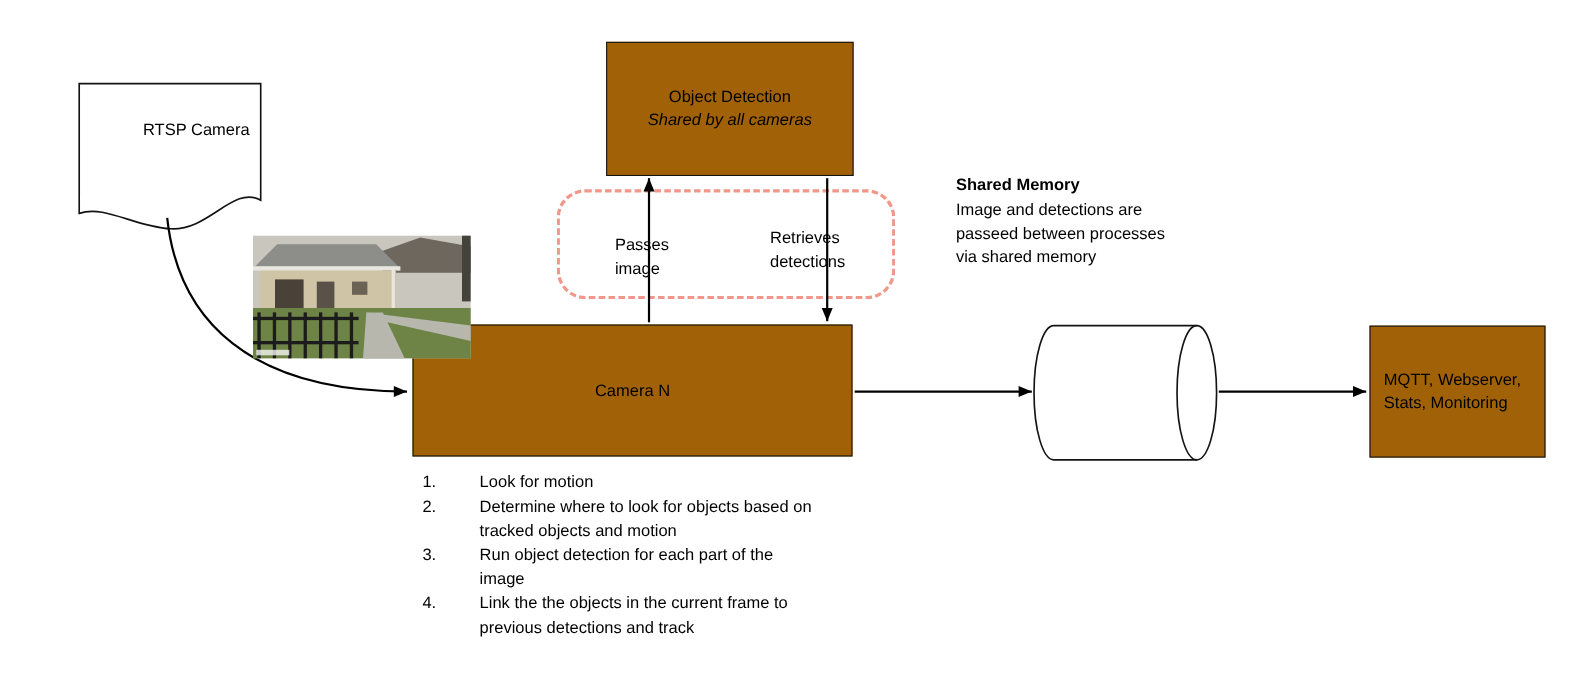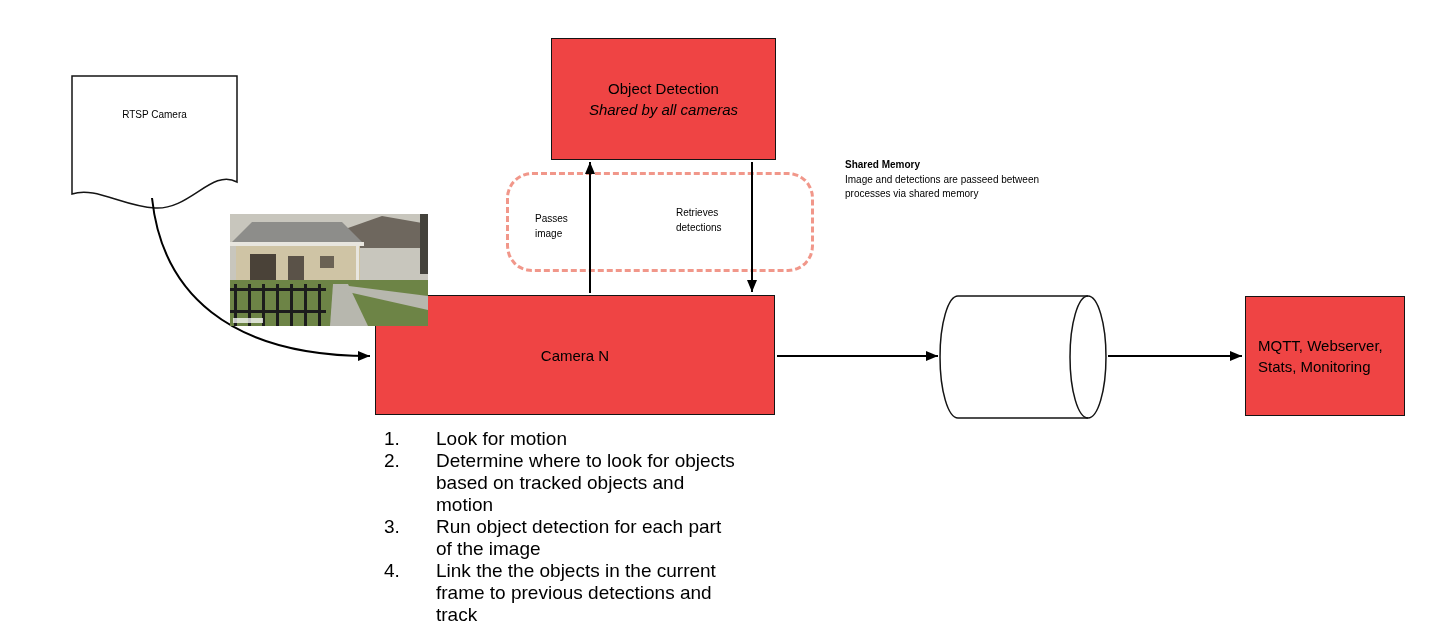--- a/index.html
+++ b/index.html
@@ -2,33 +2,33 @@
 <html><head>
 <meta charset="utf-8">
 <style>
   html,body{margin:0;padding:0;background:#ffffff;}
   .canvas{
     position:relative;width:1448px;height:625px;background:#ffffff;
     font-family:"Liberation Sans", sans-serif;color:#000;overflow:hidden;
   }
   .shapes{position:absolute;inset:0;z-index:3;pointer-events:none;}
   .node{
-    position:absolute;background:#ef4444;border:1.5px solid #141414;
+    position:absolute;background:#a16207;border:1.5px solid #141414;
     display:flex;flex-direction:column;align-items:center;justify-content:center;
     font-size:15px;line-height:1.4;text-align:center;z-index:1;box-sizing:border-box;
   }
   .node .italic{font-style:italic;}
   .dashed-region{
     position:absolute;border:3px dashed #F1978A;border-radius:26px;
     z-index:1;box-sizing:border-box;background:transparent;
   }
-  .annot{position:absolute;font-size:10px;line-height:1.45;z-index:5;}
+  .annot{position:absolute;font-size:15px;line-height:1.45;z-index:5;margin-left:24px;}
   .annot .bold{font-weight:bold;text-align:right;}
   .photo{position:absolute;z-index:4;display:block;}
-  .steps{position:absolute;z-index:5;font-size:19px;line-height:22px;counter-reset:step;margin:0;padding:0;list-style:none;}
+  .steps{position:absolute;z-index:5;font-size:15px;line-height:22px;counter-reset:step;margin:0;padding:0;list-style:none;}
   .steps li{position:relative;padding-left:58px;counter-increment:step;margin:0;}
   .steps li::before{content:counter(step) ".";position:absolute;left:6px;top:0;}
   .queue-label{position:absolute;z-index:5;font-size:15px;line-height:1.4;text-align:center;}
   .box-label{font-size:15px;}
   .outputs-inner{padding:0 12px;text-align:left;}
 </style>
 </head>
 <body>
 
 <div class="canvas">

